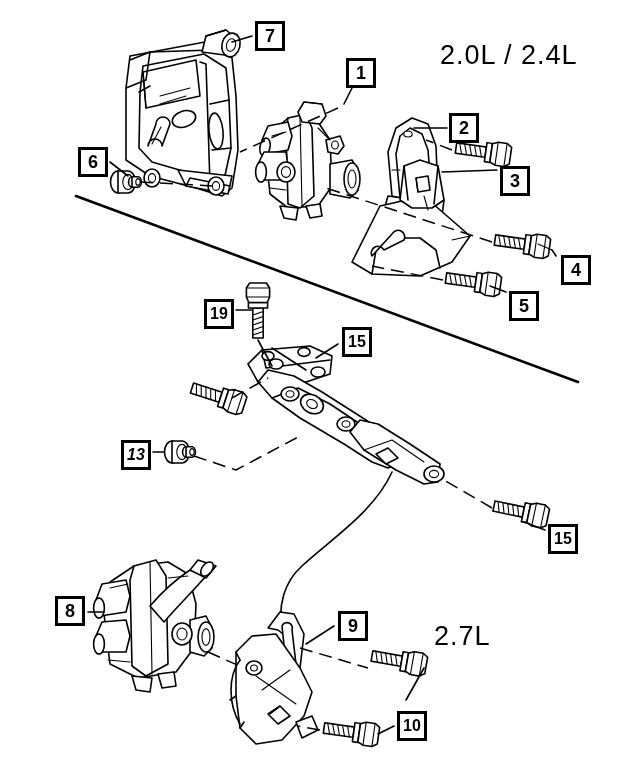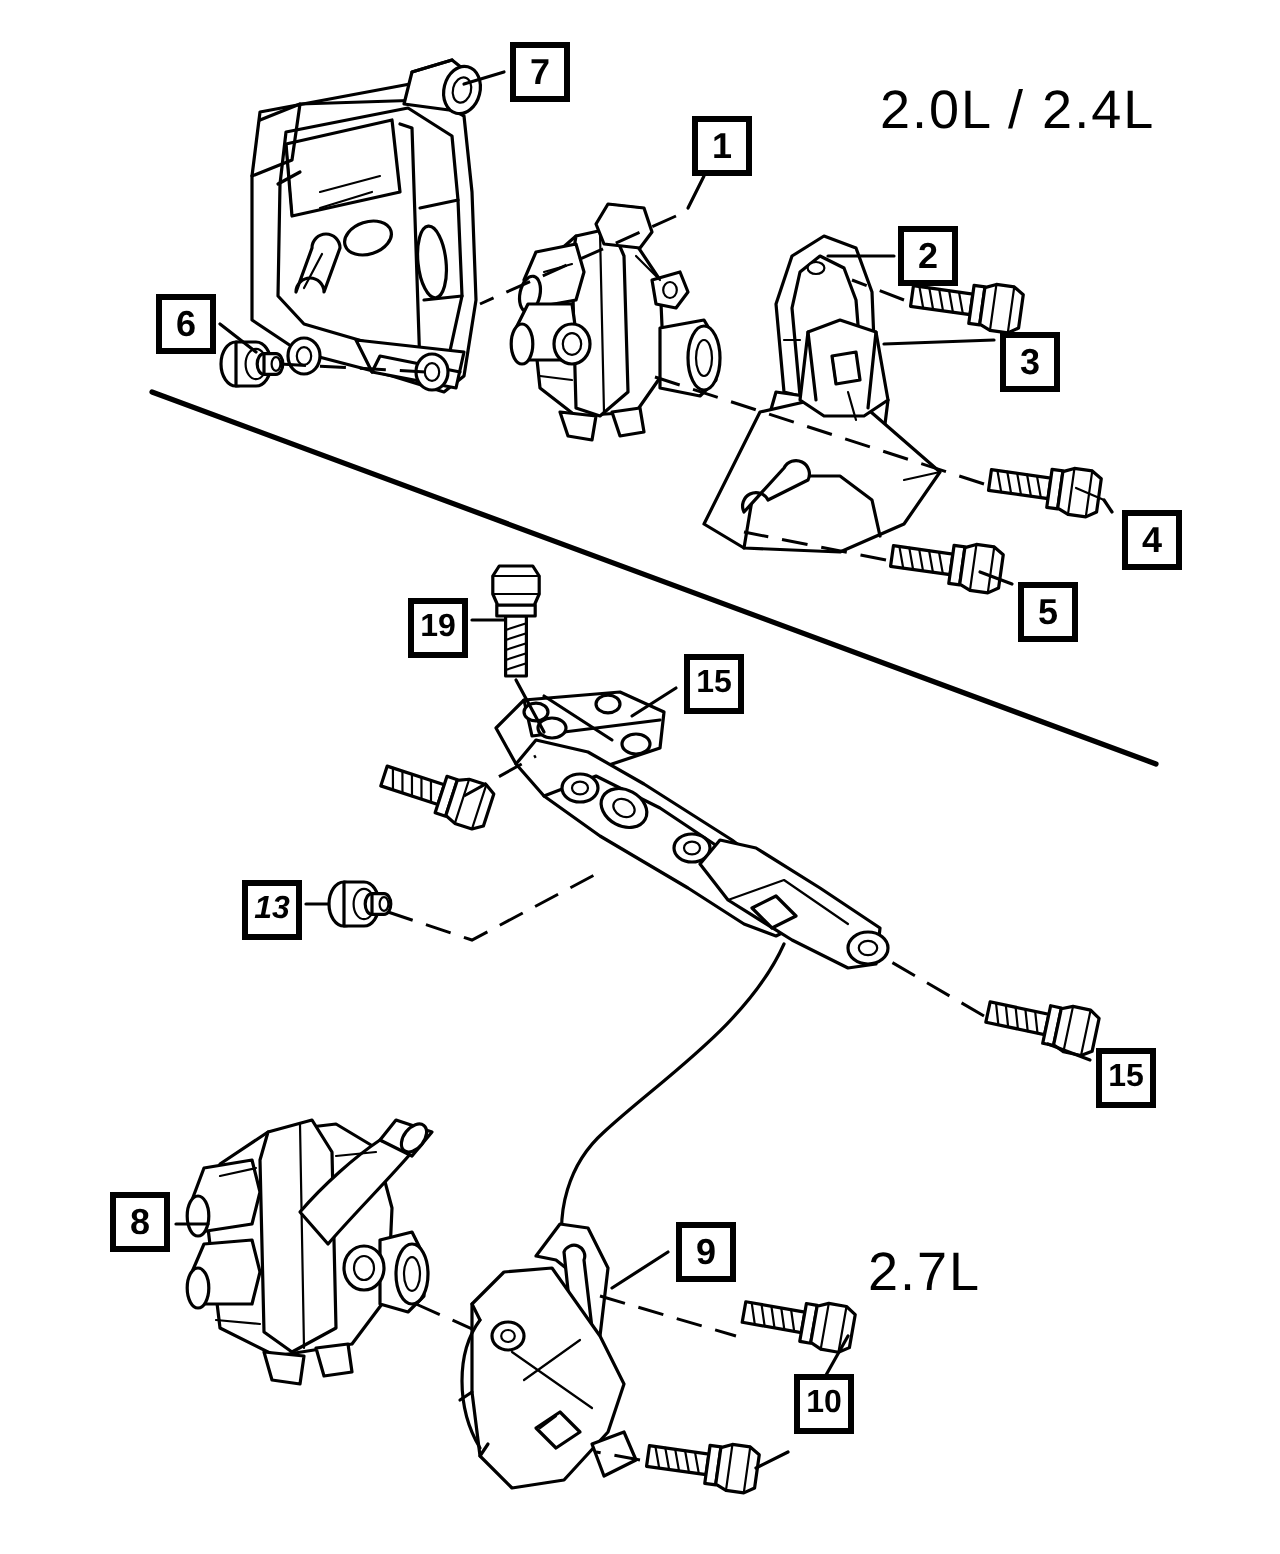--- a/index.html
+++ b/index.html
@@ -356,20 +356,20 @@
 <div id="callouts">
       <div class="callout" style="left: 346px; top: 58px;">1</div>
       <div class="callout" style="left: 449px; top: 113px;">2</div>
       <div class="callout" style="left: 500px; top: 166px;">3</div>
       <div class="callout" style="left: 561px; top: 255px;">4</div>
       <div class="callout" style="left: 509px; top: 291px;">5</div>
       <div class="callout" style="left: 78px; top: 147px;">6</div>
       <div class="callout" style="left: 255px; top: 21px;">7</div>
       <div class="callout" style="left: 55px; top: 596px;">8</div>
       <div class="callout" style="left: 338px; top: 611px;">9</div>
-      <div class="callout" style="left: 397px; top: 687px; font-size: 16px;">10</div>
+      <div class="callout" style="left: 397px; top: 711px; font-size: 16px;">10</div>
       <div class="callout" style="left: 548px; top: 524px; font-size: 16px;">15</div>
       <div class="callout" style="left: 342px; top: 327px; font-size: 16px;">15</div>
       <div class="callout" style="left: 121px; top: 440px; font-size: 16px; font-style: italic;">13</div>
       <div class="callout" style="left: 204px; top: 299px; font-size: 16px;">19</div>
     </div>
 
 </div>
 
 </body></html>

